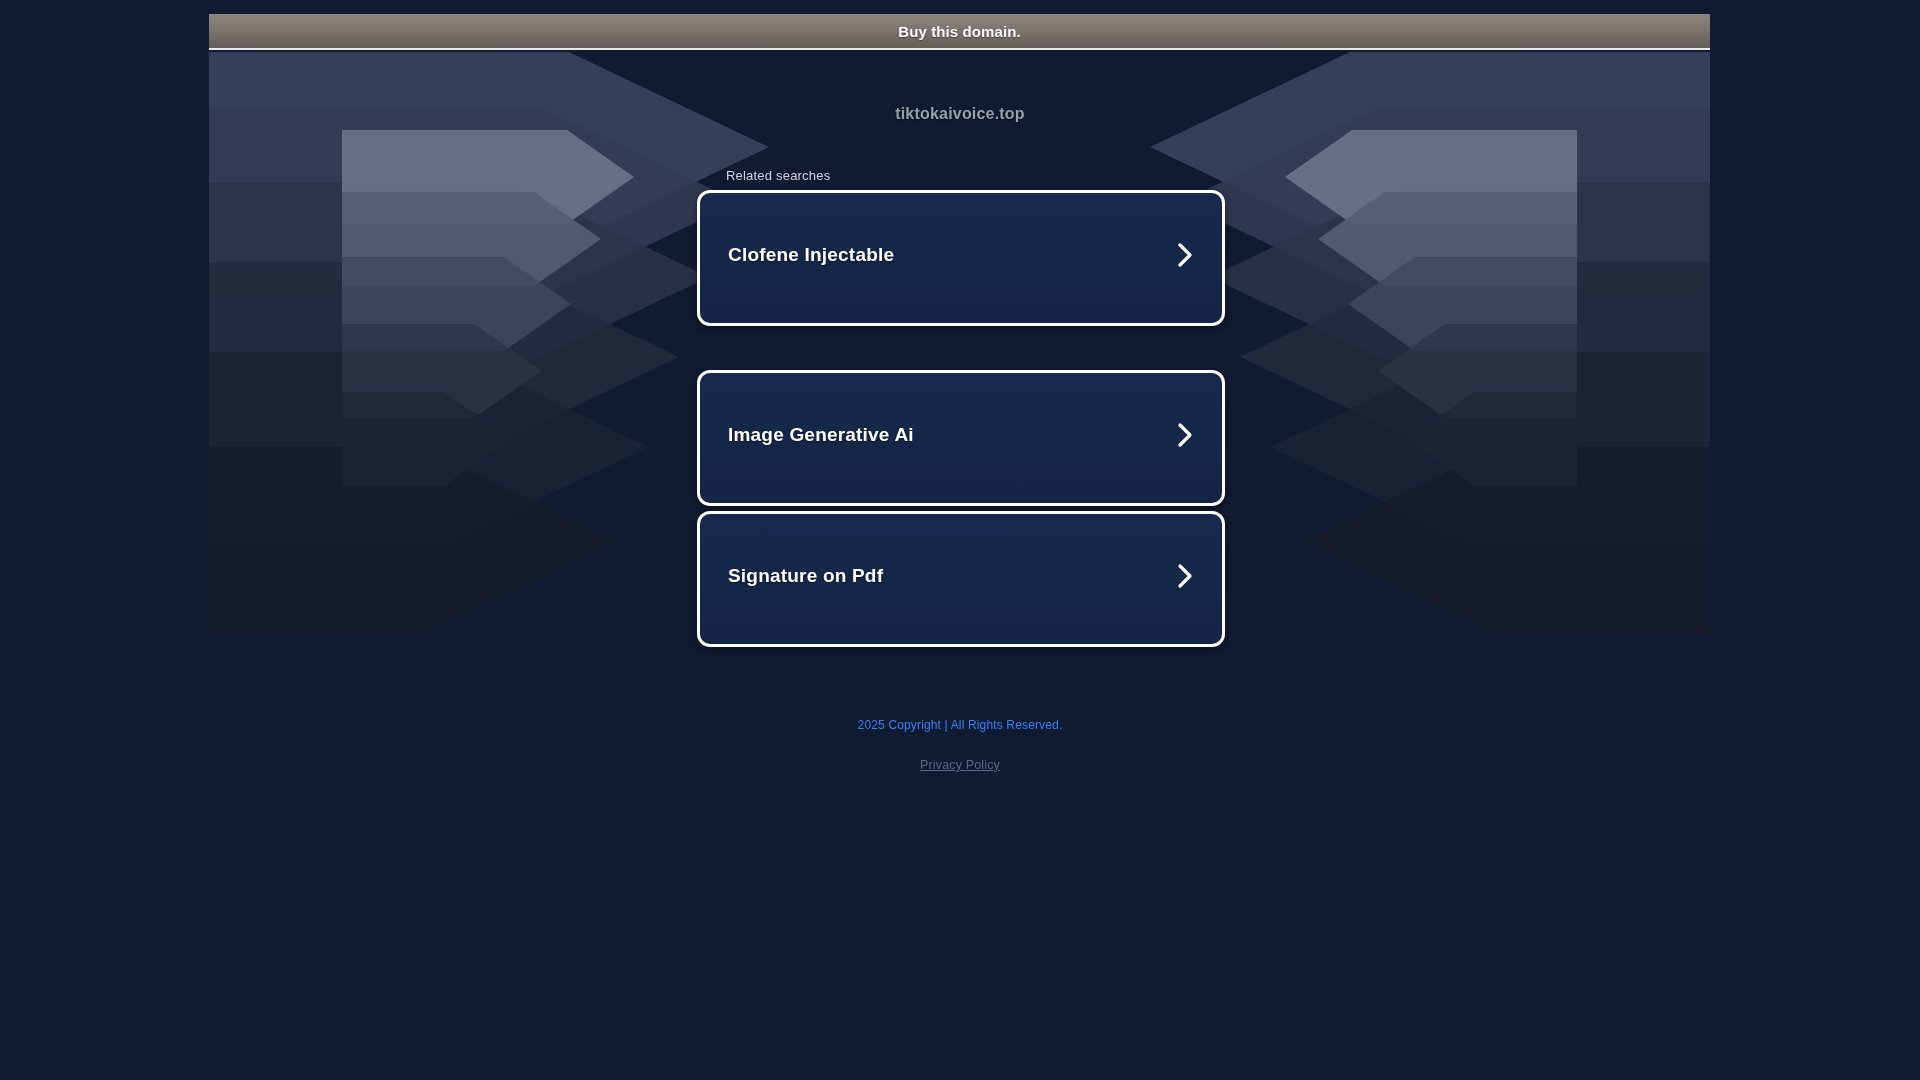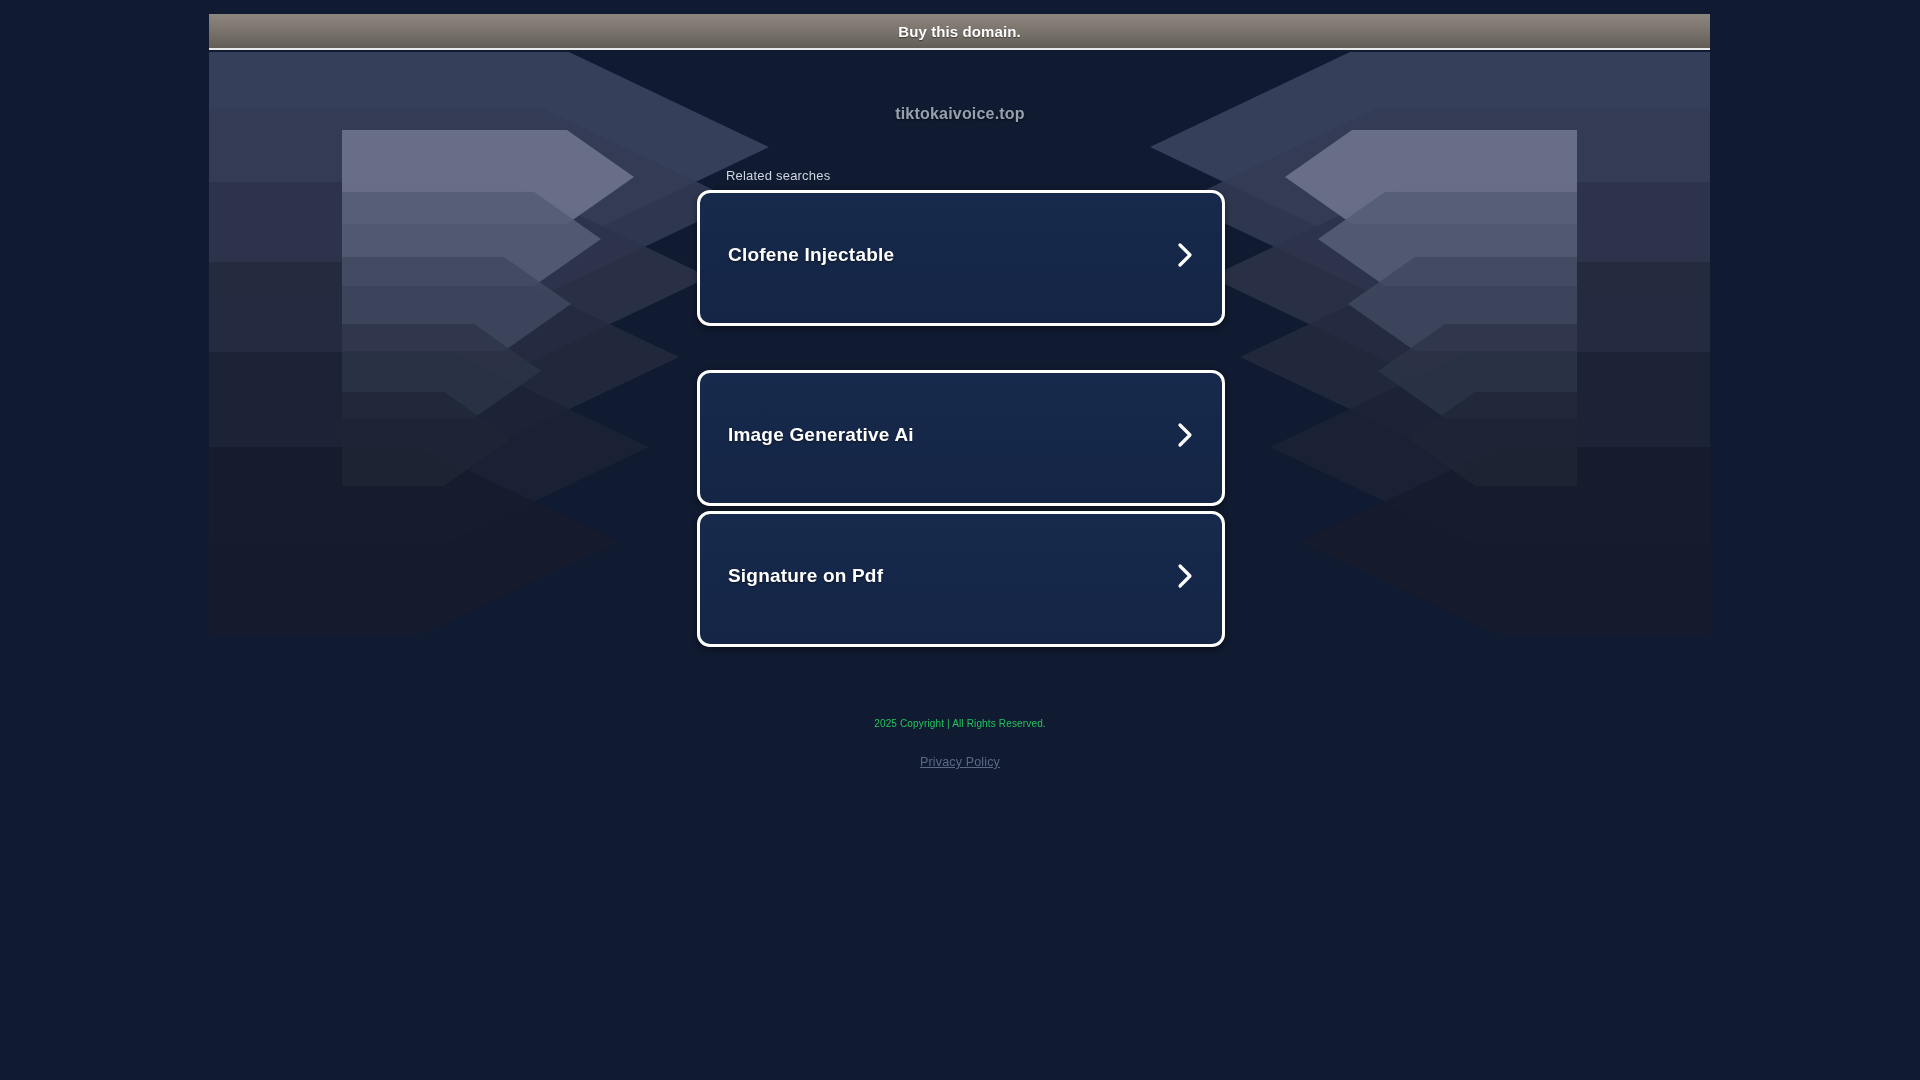--- a/index.html
+++ b/index.html
@@ -66,21 +66,21 @@
   .card .chevron-icon svg{ display:block; }
 
   #card-0{ top:190px; }
   #card-1{ top:370px; }
   #card-2{ top:511px;text-align:center; }
 
   #footer{
     position:absolute; left:0; top:718px; width:1920px; text-align:center;
   }
   #copyright{
-    font-size:10px; color:#22c55e; letter-spacing:.15px;
+    font-size:12px; color:#3b82f6; letter-spacing:.15px;
   }
   #privacy-policy{
     display:inline-block; margin-top:26px;
     font-size:12.5px; color:#5a6a86; text-decoration:underline;
     letter-spacing:.15px; cursor:pointer;
   }
 </style>
 </head>
 <body>
 

